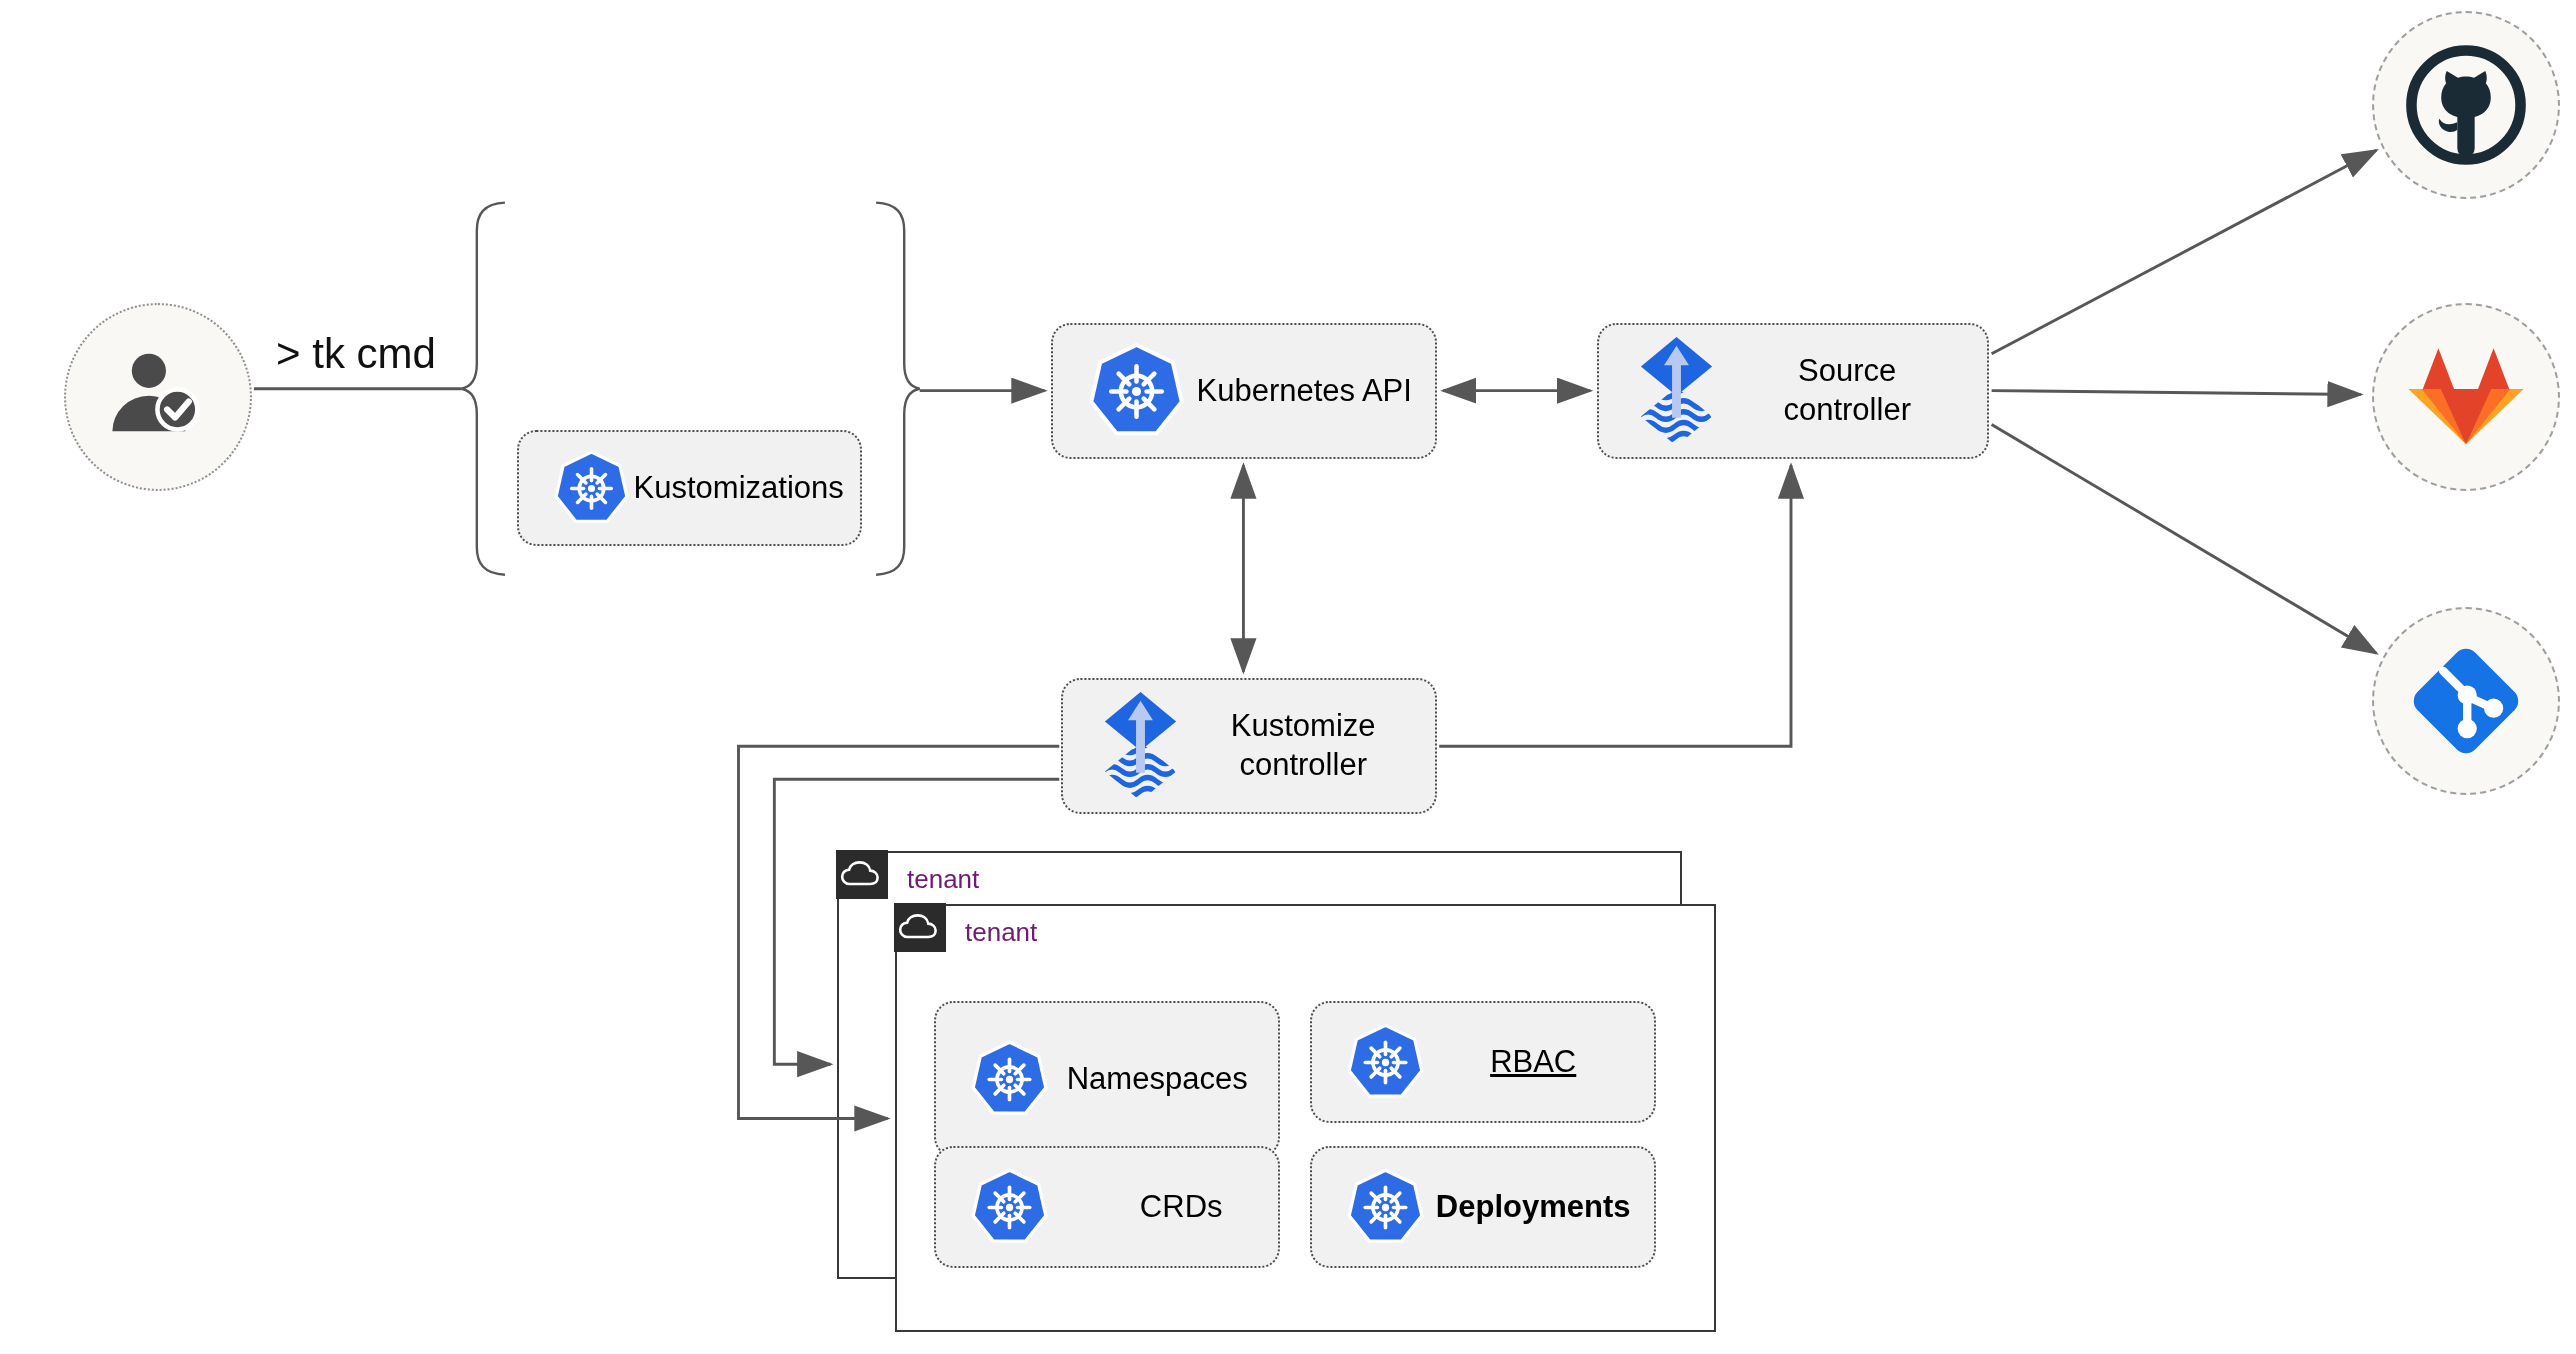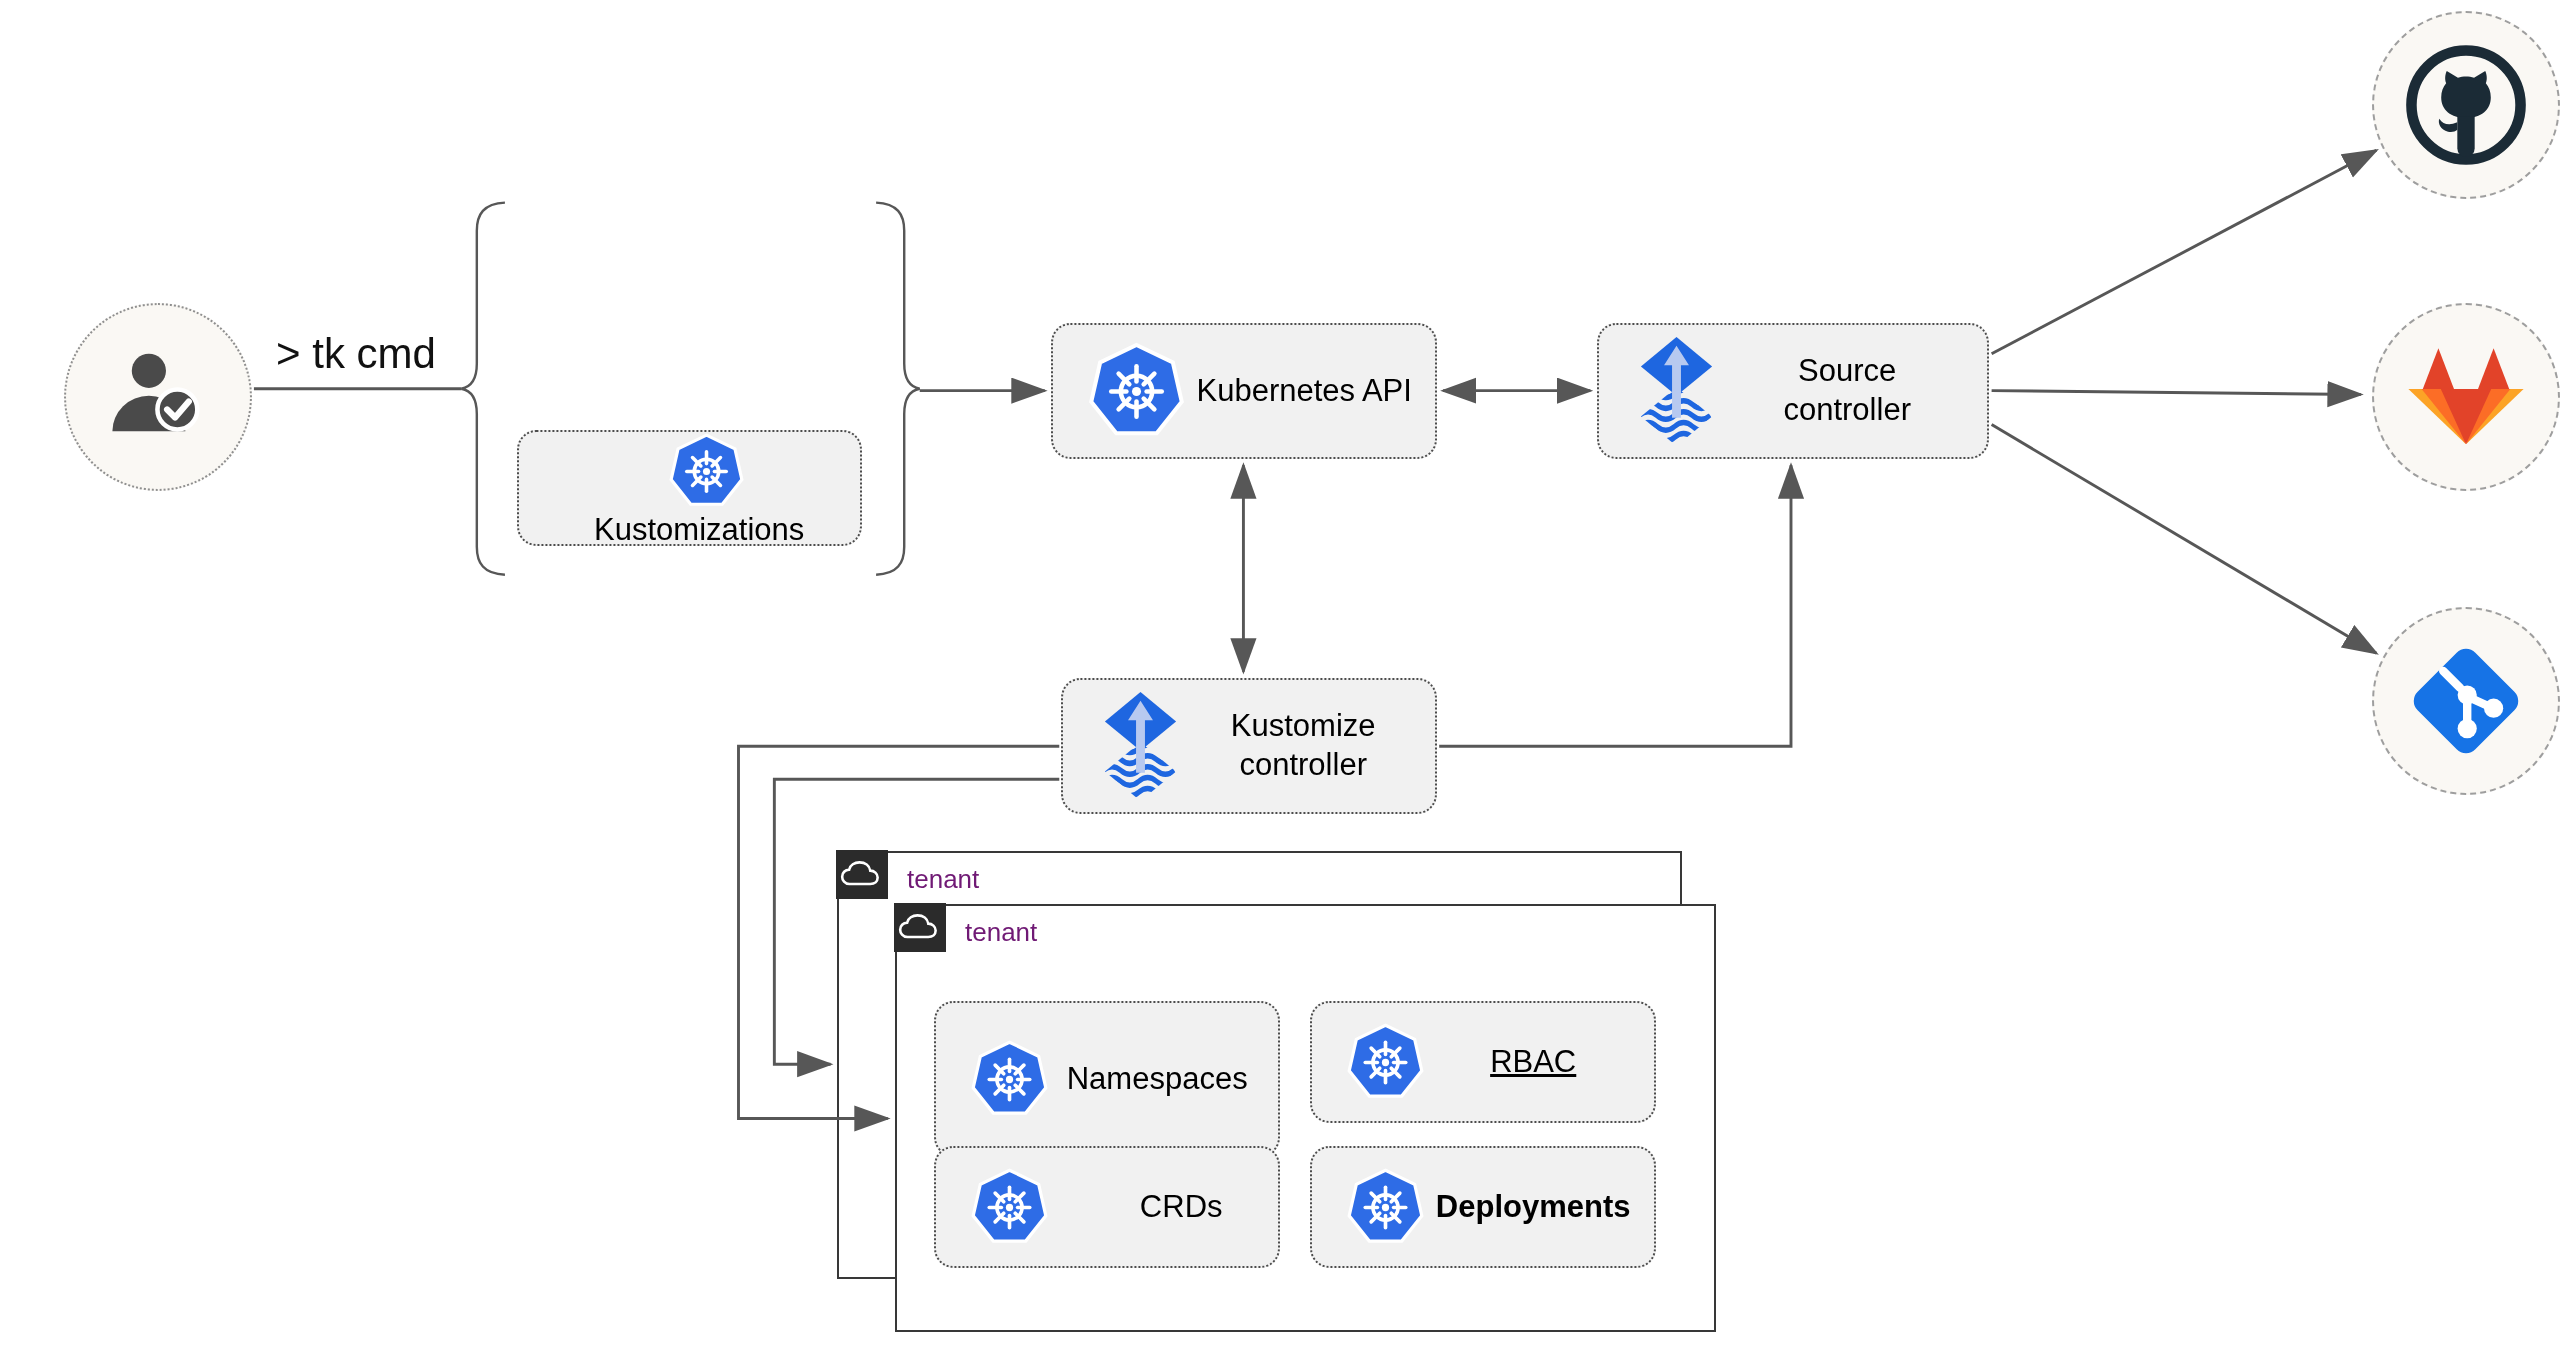--- a/index.html
+++ b/index.html
@@ -159,21 +159,21 @@
   </div>
 
   <div class="dot-circle user-style" style="left:64px;top:303px;width:188px;height:188px;">
     <svg width="114" height="114" viewBox="0 0 100 100">
         <use href="#sym-person"></use>
       </svg>
   </div>
 
   <div class="cli-label" style="left:264px;top:330px;width:184px;">&gt; tk cmd</div>
 
-  <div class="res-box" style="left:517px;top:430px;width:345px;height:116px;flex-direction:column;">
+  <div class="res-box" style="left:517px;top:430px;width:345px;height:116px;">
     <span class="icon-wrap">
       <svg width="79" height="79" viewBox="0 0 100 100">
           <use href="#sym-k8s"></use>
         </svg>
       </span>
     <span class="lbl">Kustomizations</span>
   </div>
 
   <div class="res-box" style="left:1051px;top:323px;width:386px;height:136px;">
     <span class="icon-wrap">

